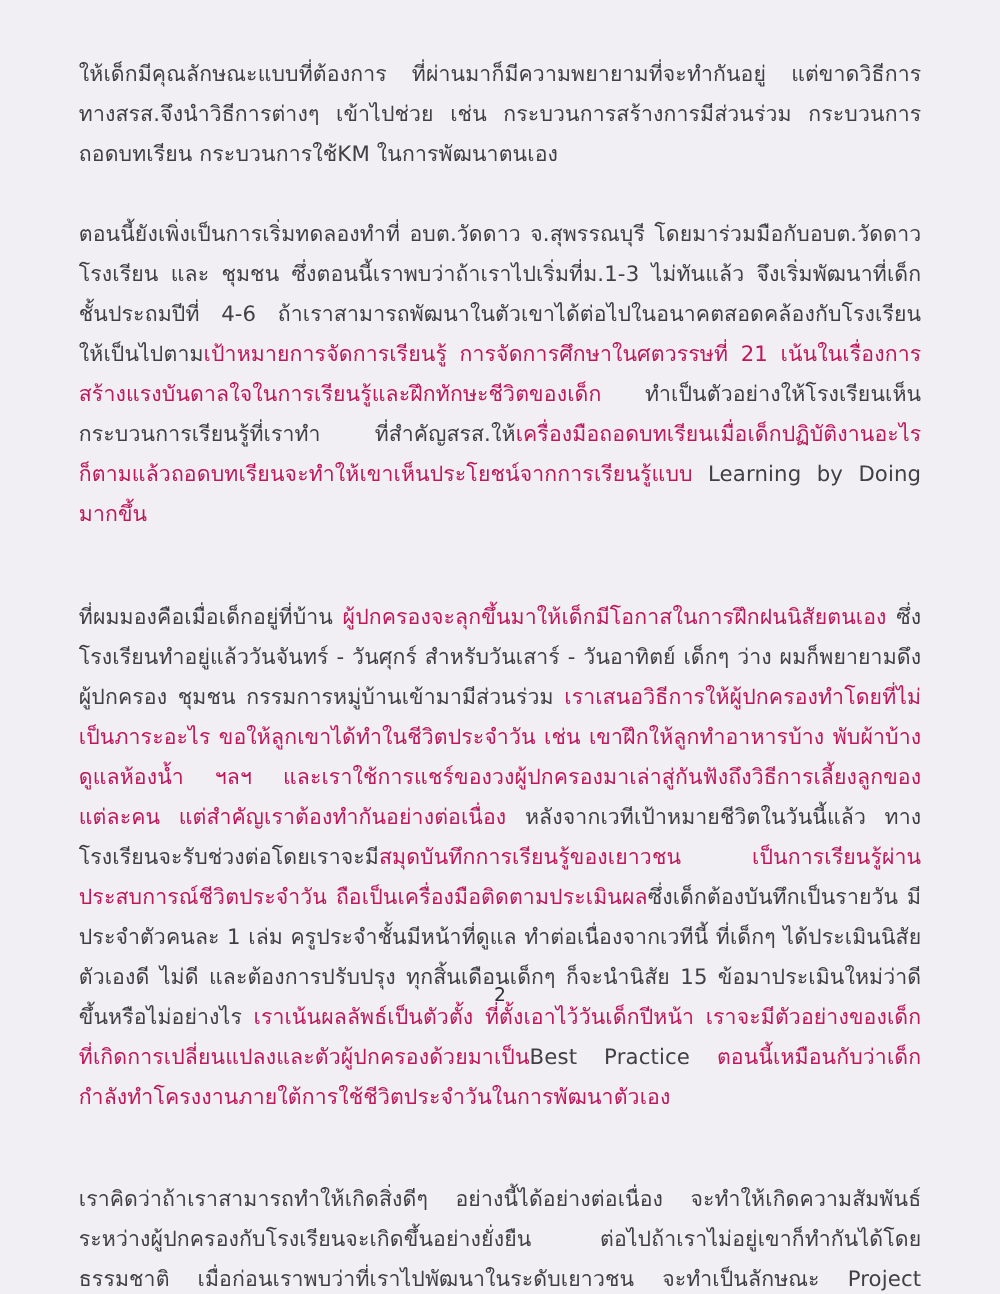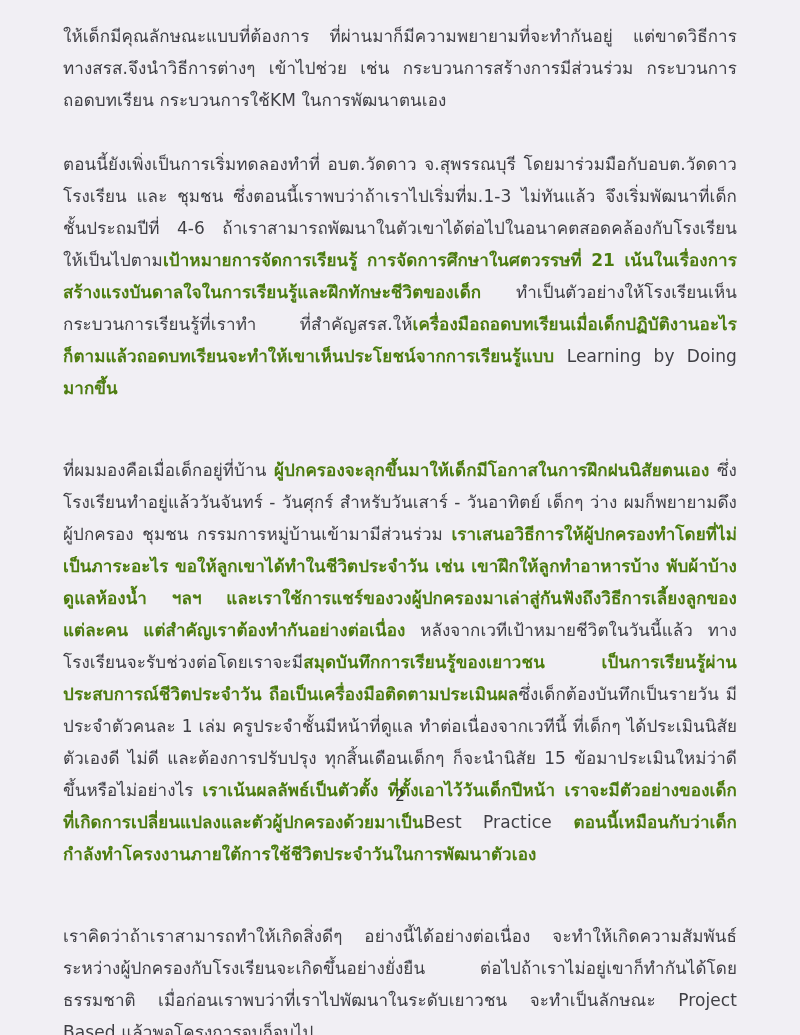--- a/index.html
+++ b/index.html
@@ -11,38 +11,38 @@
     width: 800px;
     height: 1035px;
     overflow: hidden;
     font-family: "DejaVu Sans", "Liberation Sans", sans-serif;
   }
   .page {
     position: relative;
     width: 800px;
     height: 867px;
     box-sizing: border-box;
-    padding: 20px 63px 0 63px;
+    padding: 44px 63px 0 63px;
     background: #f1eff4;
   }
   .doc p {
     margin: 0 0 50px 0;
     font-size: 17px;
     line-height: 32px;
     color: #3f3f44;
     text-align: justify;
     text-align-last: left;
     letter-spacing: 0.1px;
   }
   .doc p:first-child {
     margin-bottom: 32px;
   }
   .doc span.b {
-    font-weight: bold;
-    color: #4d7c0f;
+    font-weight: normal;
+    color: #be185d;
   }
   .page-number {
     position: absolute;
     left: 0;
     right: 0;
     bottom: 62px;
     text-align: center;
     font-size: 15px;
     line-height: 18px;
     color: #2f2f33;

